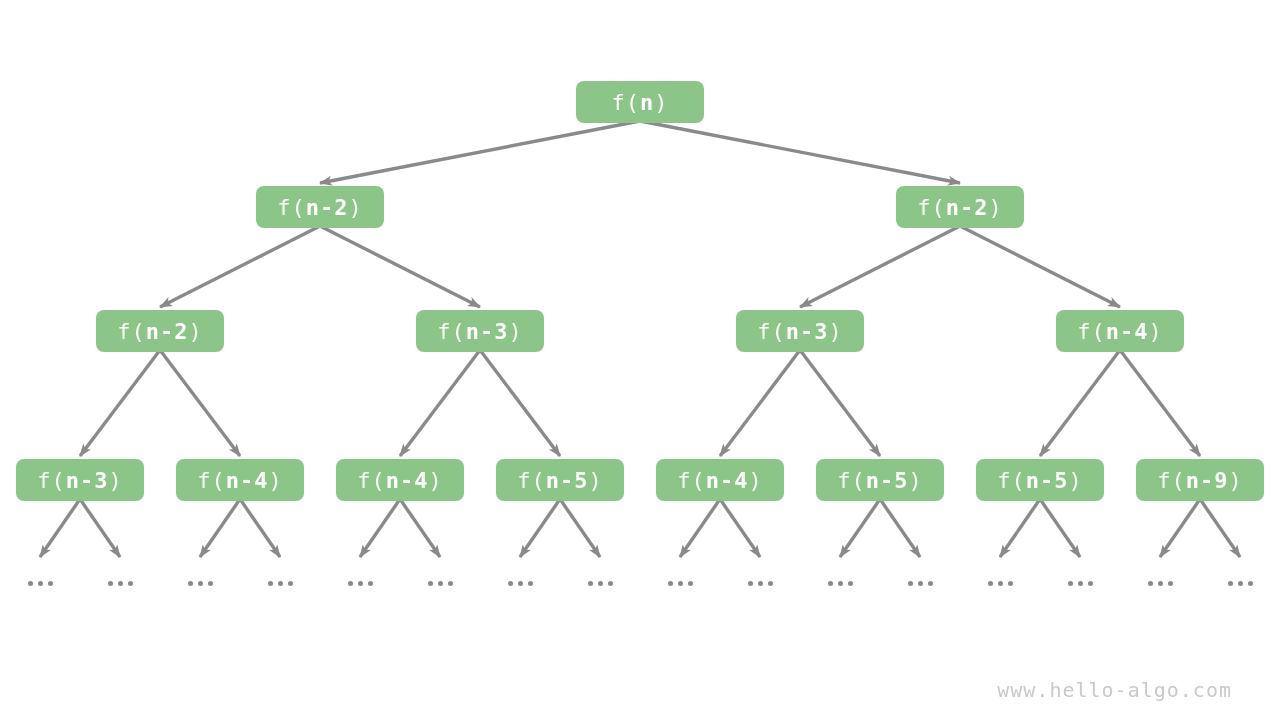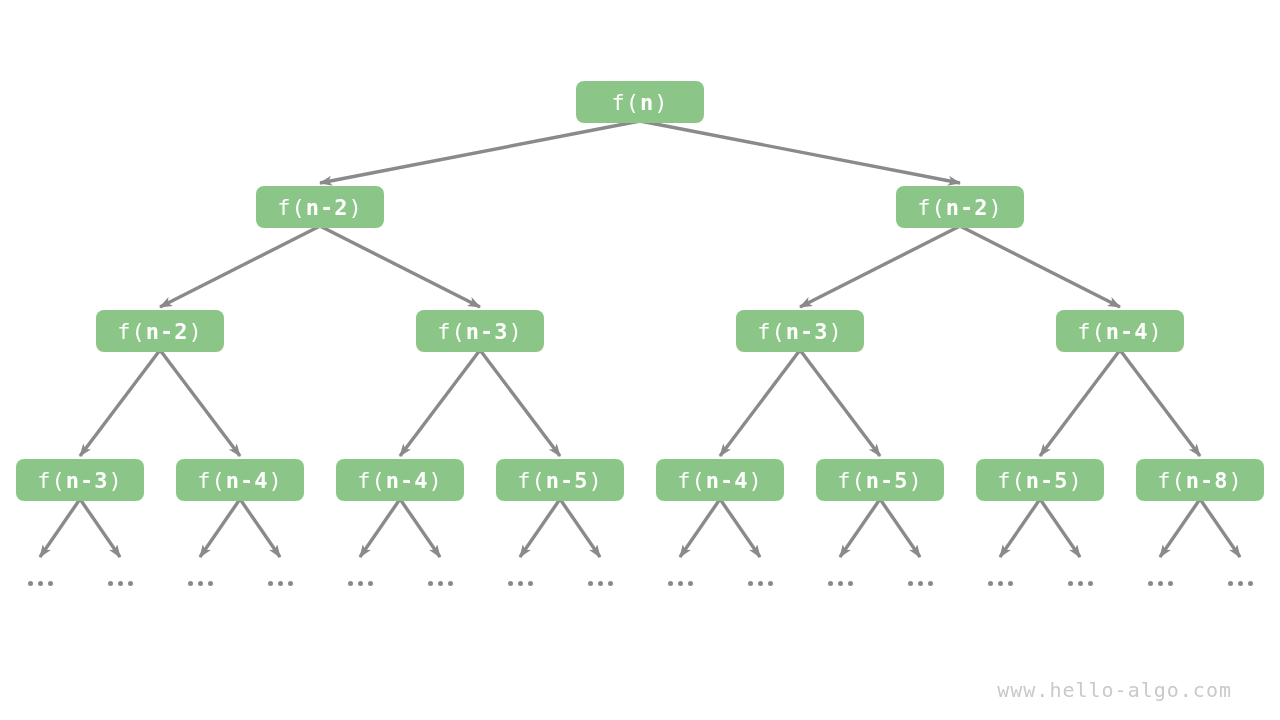--- a/index.html
+++ b/index.html
@@ -174,21 +174,21 @@
         <span class="bold-part">n-5</span>
         <span>)</span>
       </div>
       <div class="tree-node" style="left: 976px; top: 459px;">
         <span>f(</span>
         <span class="bold-part">n-5</span>
         <span>)</span>
       </div>
       <div class="tree-node" style="left: 1136px; top: 459px;">
         <span>f(</span>
-        <span class="bold-part">n-8</span>
+        <span class="bold-part">n-9</span>
         <span>)</span>
       </div>
       <div class="leaf-ellipsis" style="left: 27.5px; top: 580px;">
         <span class="dot"></span>
         <span class="dot"></span>
         <span class="dot"></span>
       </div>
       <div class="leaf-ellipsis" style="left: 107.5px; top: 580px;">
         <span class="dot"></span>
         <span class="dot"></span>

